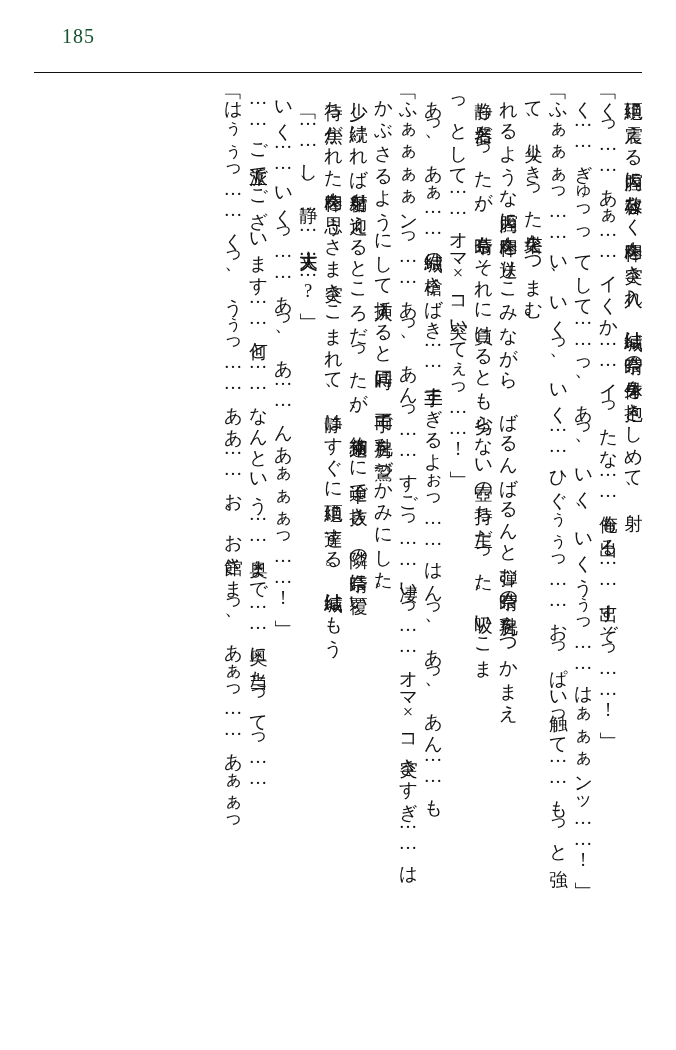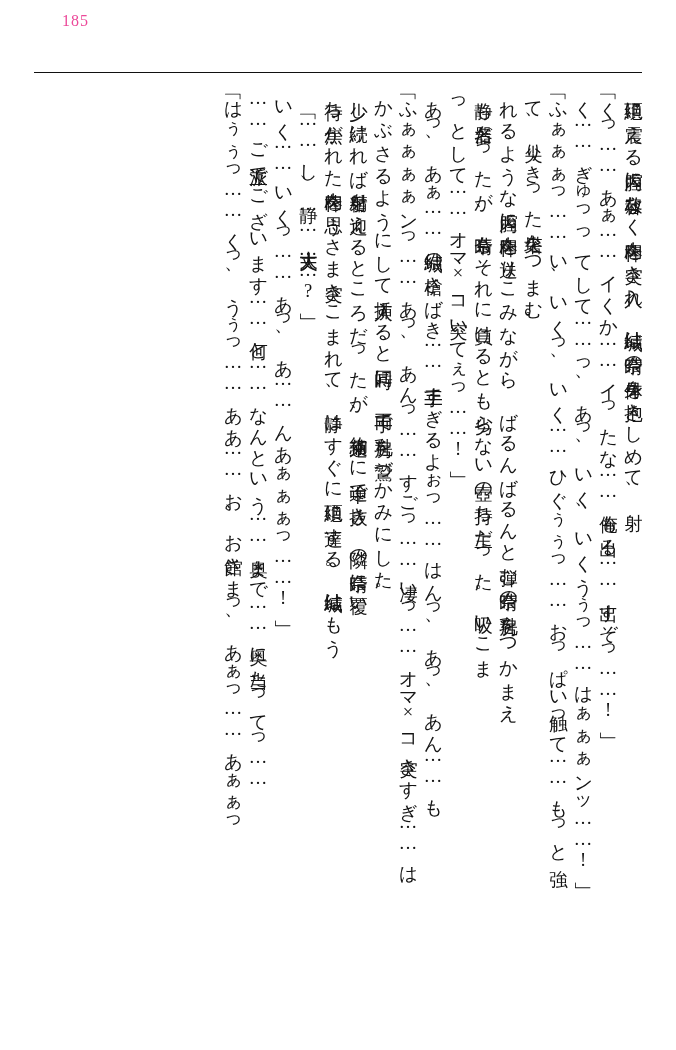--- a/index.html
+++ b/index.html
@@ -16,25 +16,25 @@
   }
   .page {
     position: relative;
     width: 676px;
     height: 1050px;
     background: #ffffff;
     box-sizing: border-box;
   }
   .page-number {
     position: absolute;
-    top: 12px;
+    top: 25px;
     left: 62px;
-    font-size: 16px;
+    font-size: 20px;
     letter-spacing: 1px;
-    color: #ec4899;
+    color: #14532d;
     font-family: "Liberation Serif", "DejaVu Serif", serif;
   }
   .rule {
     position: absolute;
     top: 72px;
     left: 34px;
     width: 608px;
     height: 1px;
     background: #111111;
   }

